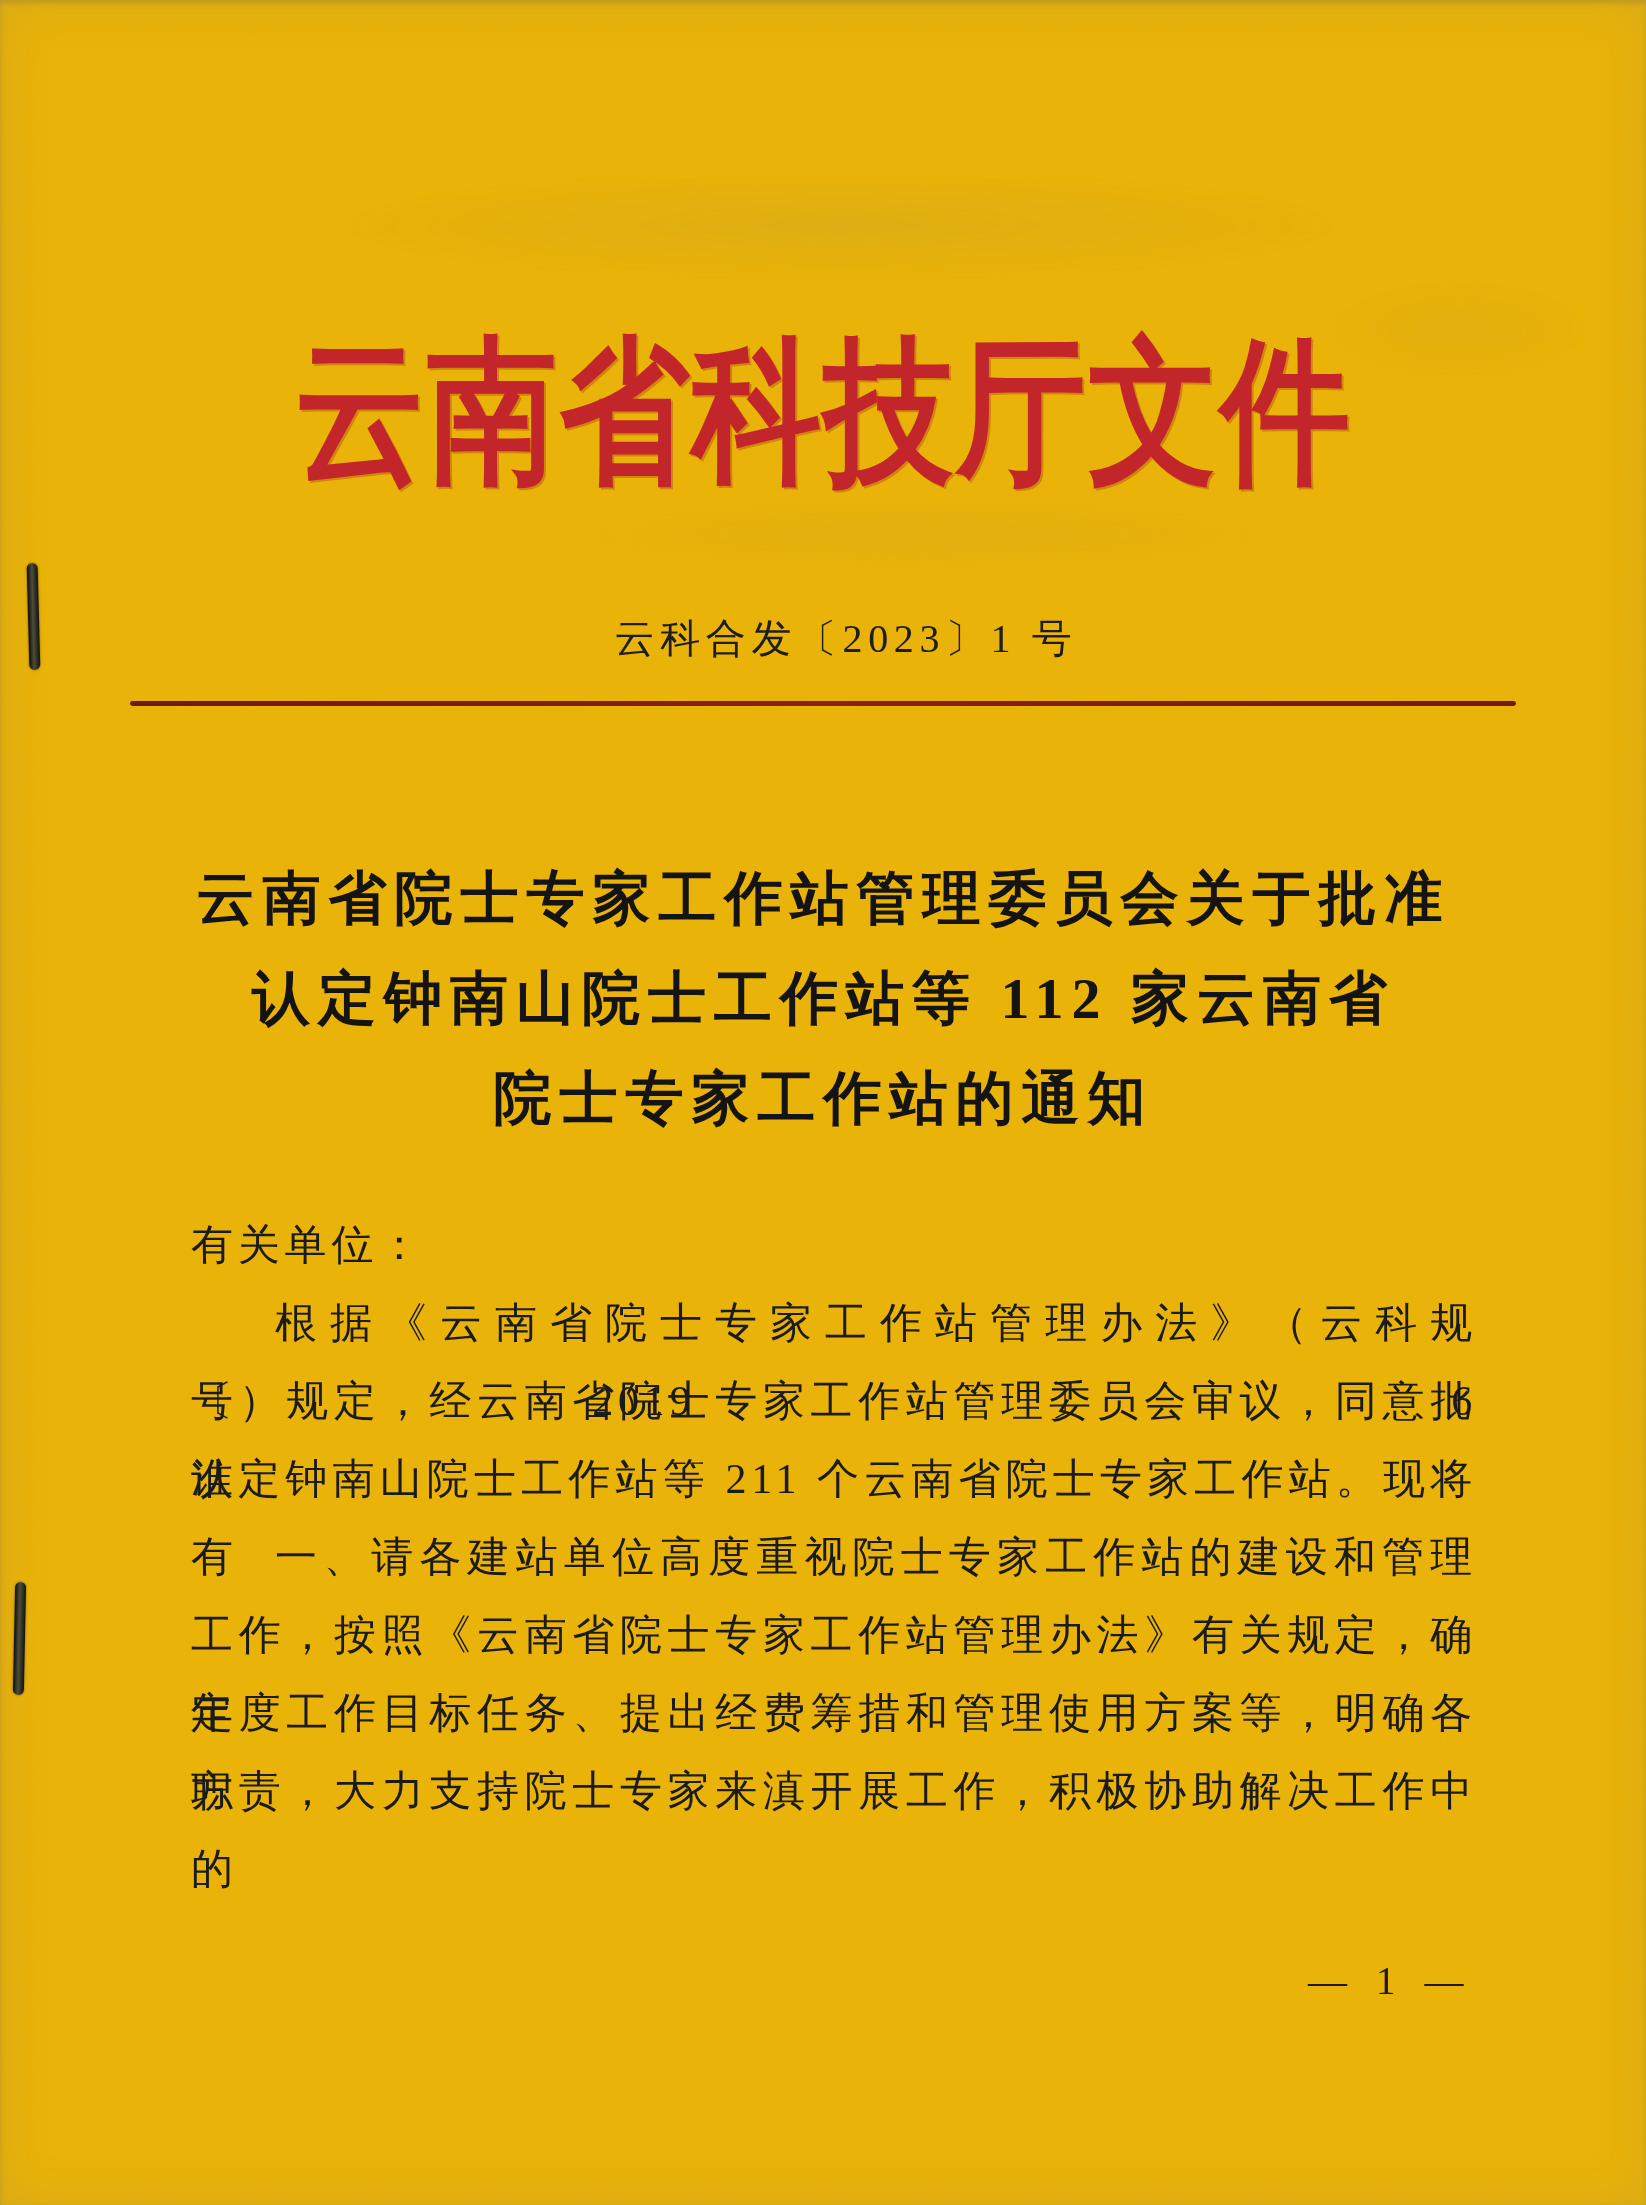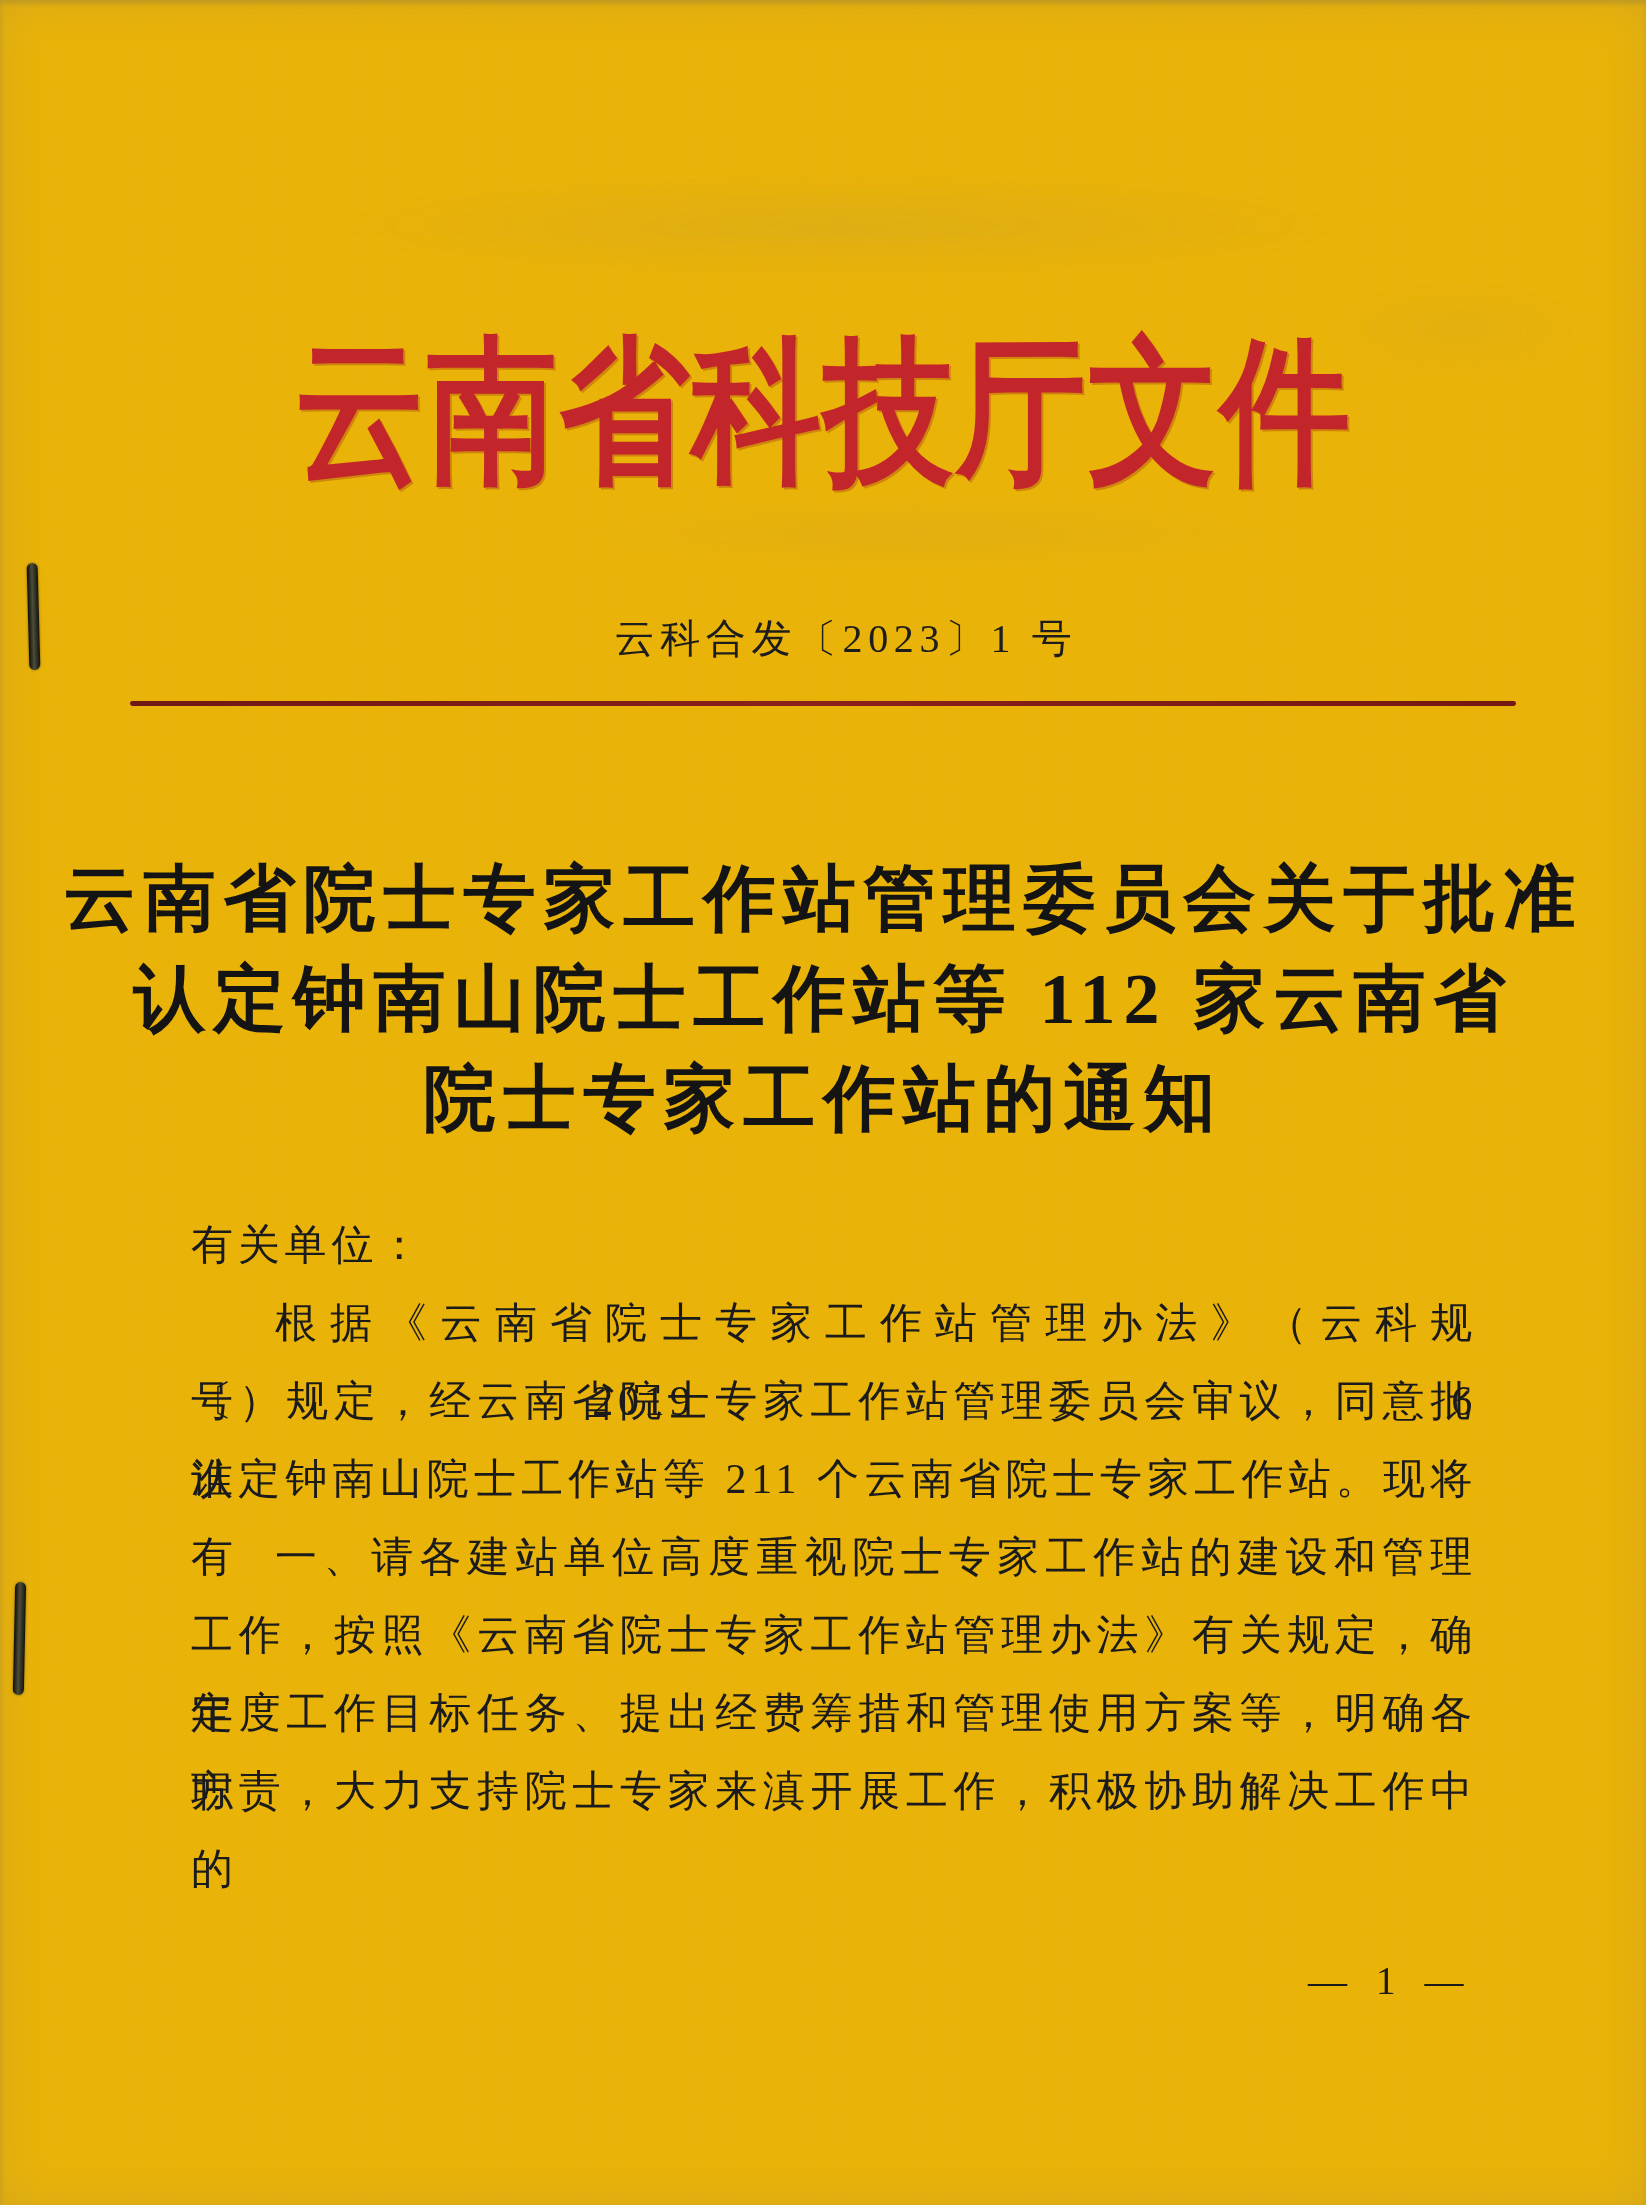--- a/index.html
+++ b/index.html
@@ -65,21 +65,21 @@
     background:linear-gradient(90deg,#6f1815,#8a201c,#741813);
     border-radius:2.4px;
   }
 
   
   .title {
     position:absolute; top:849px; left:0; width:100%;
     text-align:center;
     font-weight:bold;
     color:#141414;
-    font-size:72px;
+    font-size:58px;
     line-height:100px;
     letter-spacing:8px;
     white-space:nowrap;
   }
 
   
   .body-text {
     position:absolute; top:1206px; left:183px; width:1286px;
     font-size:42px;
     line-height:78px;

